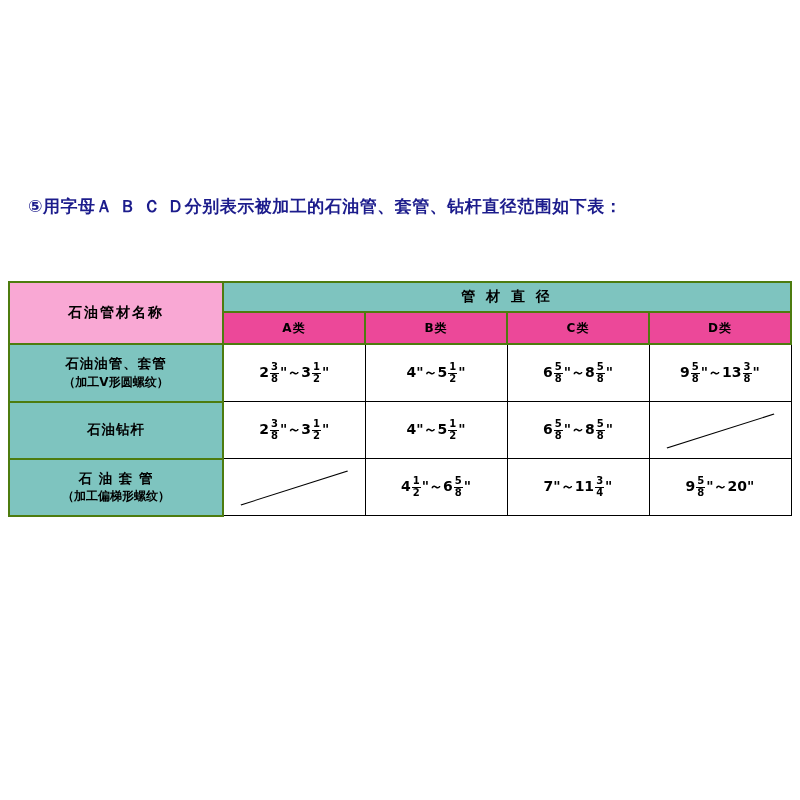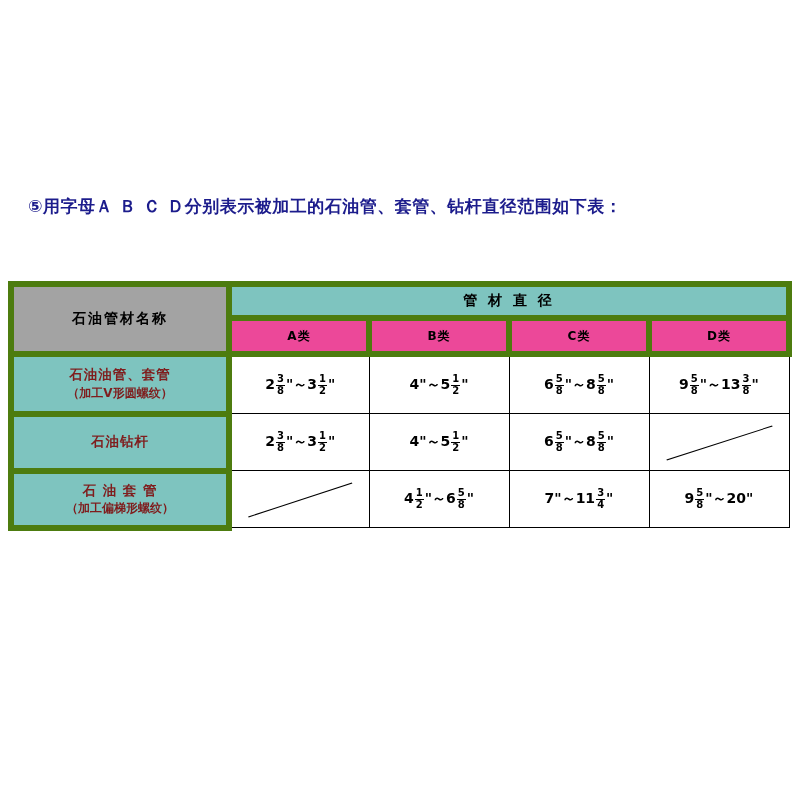--- a/index.html
+++ b/index.html
@@ -31,28 +31,28 @@
   }
   table.spec {
     position: absolute;
     left: 8px;
     top: 281px;
     width: 784px;
     border-collapse: collapse;
     table-layout: fixed;
   }
   table.spec td, table.spec th {
-    border: 6px solid #4d7c0f;
+    border: 2px solid #4d7c0f;
     padding: 0;
     text-align: center;
     vertical-align: middle;
     font-weight: bold;
   }
   .hdr-name {
-    background: #a3a3a3;
+    background: #f9a8d4;
     color: #000000;
     font-size: 14px;
     width: 212px;
     height: 60px;
     letter-spacing: 2px;
   }
   .hdr-dia {
     background: #7ec4bf;
     color: #000000;
     font-size: 14px;
@@ -61,21 +61,21 @@
   }
   .hdr-class {
     background: #ec4899;
     color: #000000;
     font-size: 12px;
     height: 30px;
     letter-spacing: 1px;
   }
   .rowhead {
     background: #7ec4bf;
-    color: #7f1d1d;
+    color: #000000;
     font-size: 13.5px;
     line-height: 1.45;
     letter-spacing: 1px;
   }
   .rowhead .sub {
     font-size: 12px;
     letter-spacing: 0px;
     text-align: center;
   }
   .cell {

